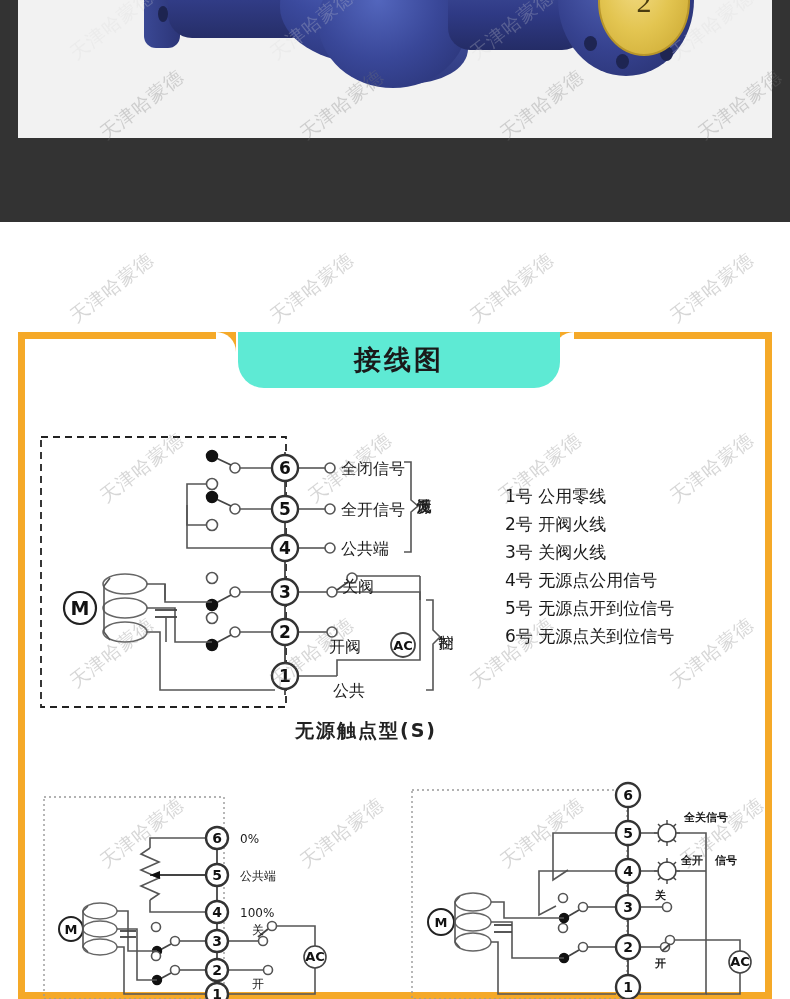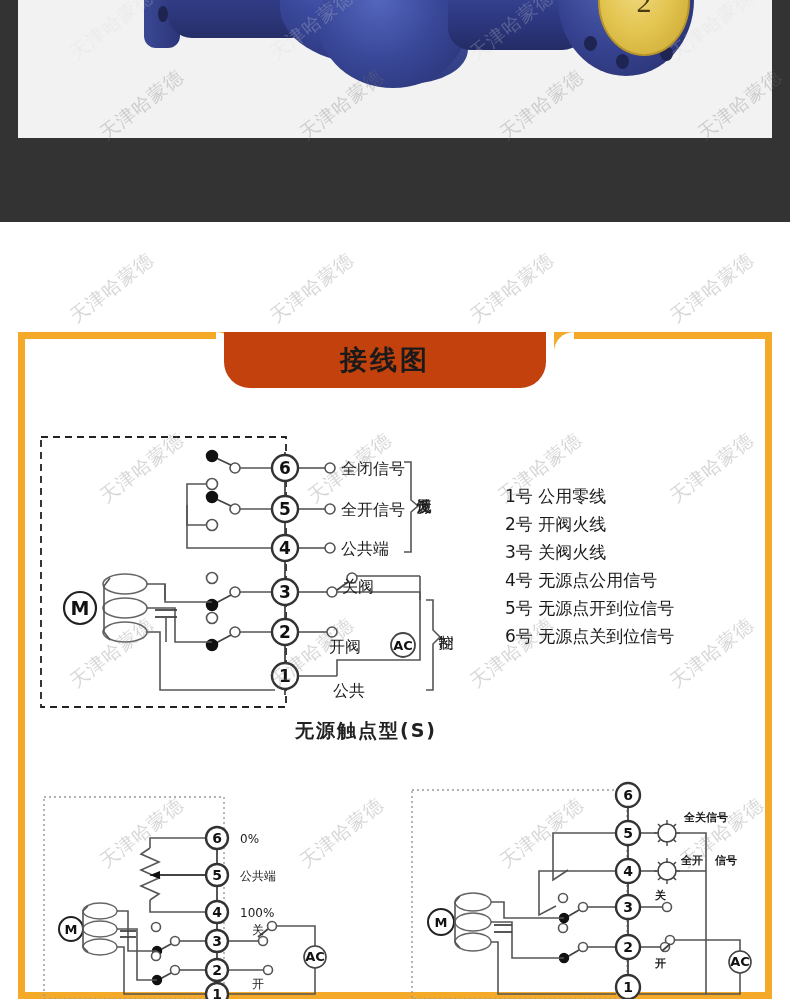--- a/index.html
+++ b/index.html
@@ -46,21 +46,21 @@
   .v-capnum{position:absolute;left:0;top:0;width:88px;height:104px;display:flex;
     align-items:center;justify-content:center;font-size:30px;color:#4a3c10;
     font-family:"Liberation Serif",serif;}
   .bolt{position:absolute;width:13px;height:15px;background:#1e2552;border-radius:50%;}
 
   
   .panel{position:absolute;left:18px;top:332px;width:754px;height:667px;
     border:7px solid #f5a928;border-top:none;box-sizing:border-box;background:#ffffff;}
   .panel-topline-l{position:absolute;left:18px;top:332px;width:216px;height:7px;background:#f5a928;}
   .panel-topline-r{position:absolute;left:556px;top:332px;width:216px;height:7px;background:#f5a928;}
-  .tab{position:absolute;left:224px;top:332px;width:322px;height:56px;background:#c2410c;
+  .tab{position:absolute;left:238px;top:332px;width:322px;height:56px;background:#5eead4;
     border-radius:0 0 26px 26px;display:flex;align-items:center;justify-content:center;}
   .tab-text{font-size:27px;font-weight:bold;color:#1a1a1a;letter-spacing:3px;
     font-family:"DejaVu Sans","Liberation Sans",sans-serif;}
   .tab-notch-l{position:absolute;left:216px;top:332px;width:20px;height:20px;background:#f5a928;}
   .tab-notch-l:after{content:"";position:absolute;left:0;top:0;width:20px;height:20px;
     background:#fff;border-radius:0 20px 0 0;}
   .tab-notch-r{position:absolute;left:554px;top:332px;width:20px;height:20px;background:#f5a928;}
   .tab-notch-r:after{content:"";position:absolute;left:0;top:0;width:20px;height:20px;
     background:#fff;border-radius:20px 0 0 0;}
 

